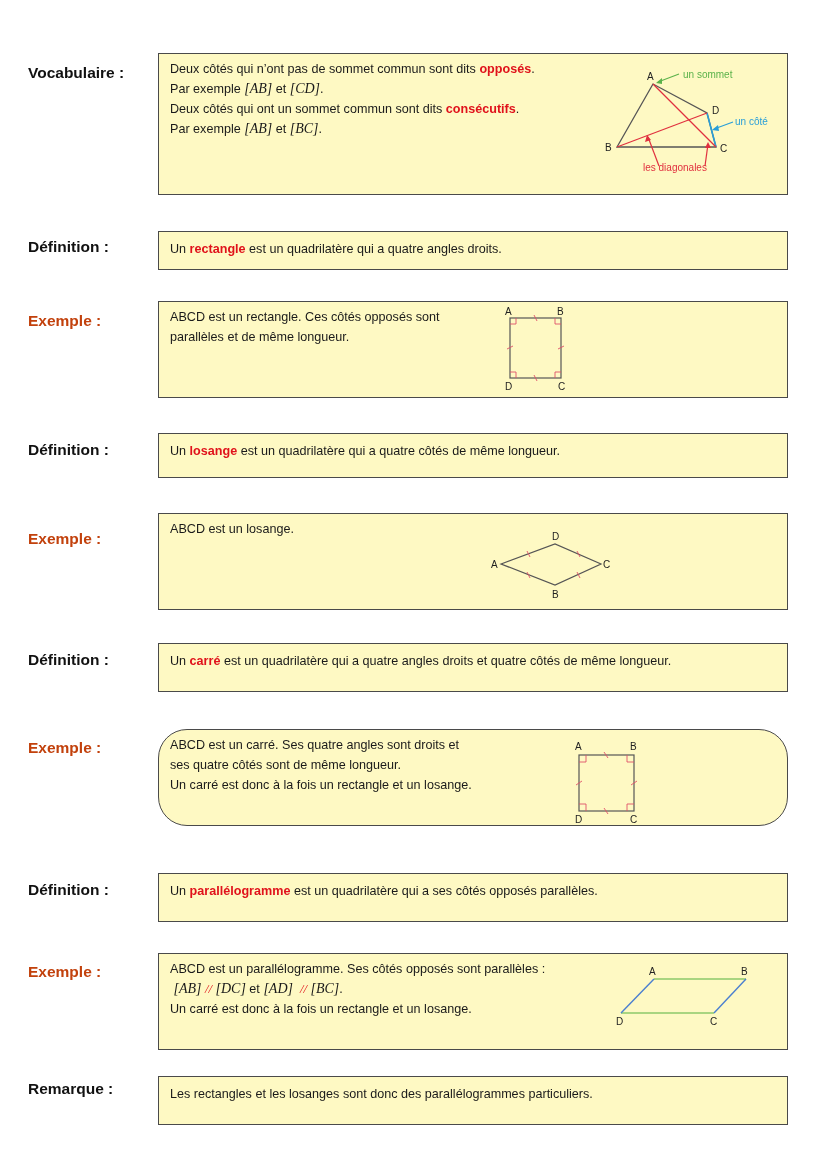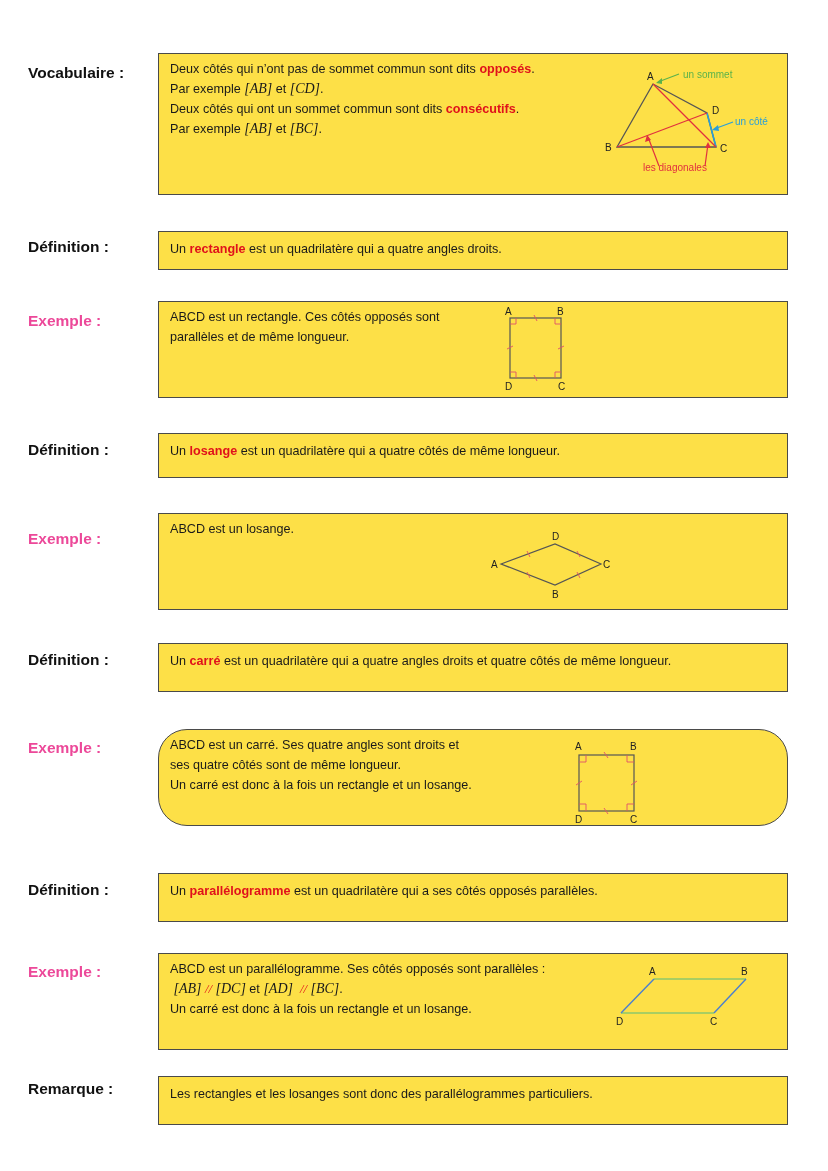--- a/index.html
+++ b/index.html
@@ -1,21 +1,21 @@
 <!DOCTYPE html>
 <html><head>
 <meta charset="utf-8">
 <style>
   html, body { margin:0; padding:0; background:#ffffff; }
   body { width:828px; height:1171px; position:relative; overflow:hidden;
          font-family:"Liberation Sans", sans-serif; color:#1a1a1a; }
   .label { position:absolute; left:28px; font-weight:bold; font-size:15.5px; color:#111;text-align:right; }
-  .label.green { color:#ec4899; }
+  .label.green { color:#c2410c; }
   .box { position:absolute; left:158px; width:630px; border:1.5px solid #4a4a4a;
-         box-sizing:border-box; background:#fde047; }
+         box-sizing:border-box; background:#fef9c3; }
   .txt { position:absolute; left:11px; font-size:12.6px; line-height:20px; color:#1a1a1a; }
   .red { color:#e0121b; font-weight:bold; }
   .math { font-family:"Liberation Serif", serif; font-style:italic; font-size:14px; }
   .par { color:#e0121b; font-style:italic; font-family:"Liberation Serif", serif; }
   svg { position:absolute; overflow:visible; }
   svg text { font-family:"Liberation Sans", sans-serif; font-size:10px; fill:#222; }
 </style>
 </head>
 <body>
 

